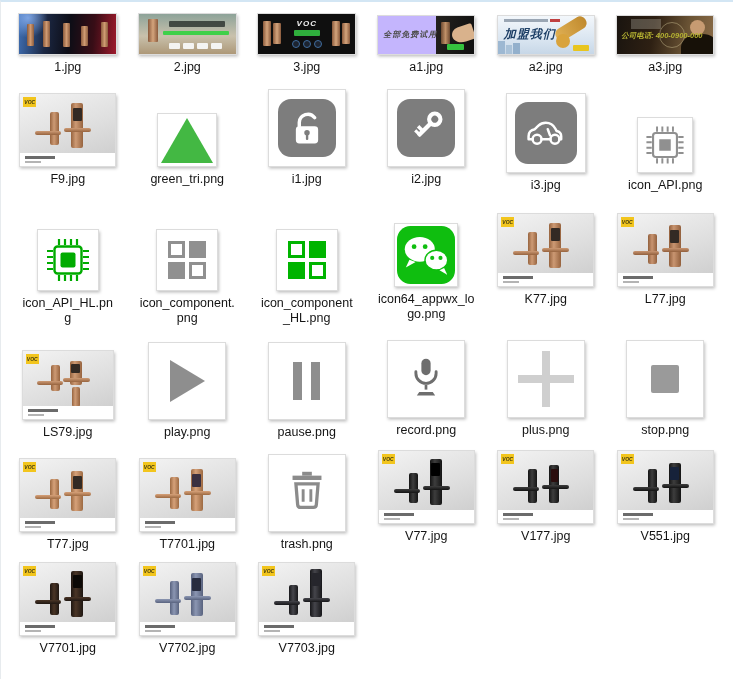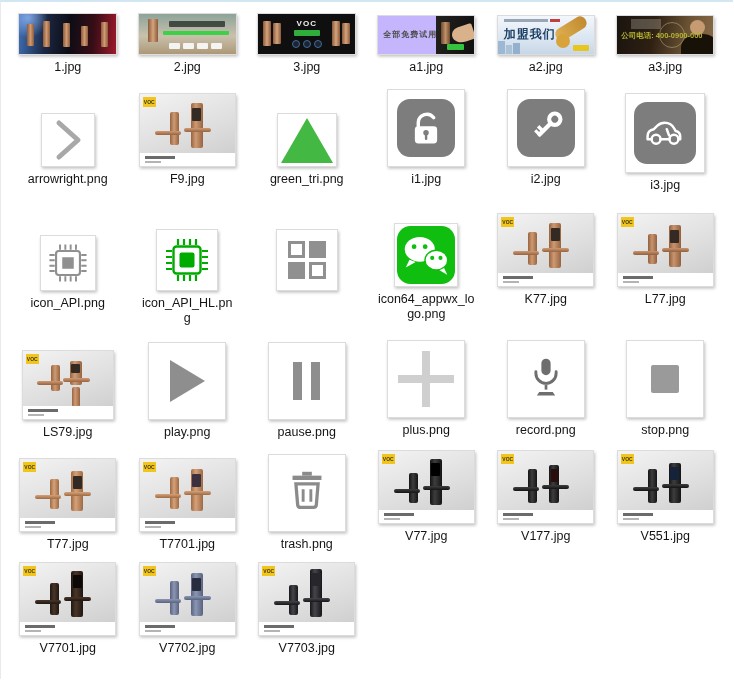--- a/index.html
+++ b/index.html
@@ -7,21 +7,21 @@
   #screen{width:733px;height:679px;border-top:2px solid #d3e6f4;border-left:1px solid #e7ebee;
     box-sizing:border-box;padding:7px 0 0 7px;
     display:grid;grid-template-columns:repeat(6,119.5px);row-gap:12px;align-content:start;}
   .cell{display:flex;flex-direction:column;align-items:center;}
   .tw{display:flex;align-items:flex-end;justify-content:center;}
   .r1 .tw{height:46px}.r2 .tw{height:80px}.r3 .tw{height:86px}
   .r4 .tw{height:82px}.r5 .tw{height:80px}.r6 .tw{height:72px}
   .fname{margin-top:5px;font-size:12.5px;line-height:15px;color:#141414;text-align:center;
     max-width:97px;word-break:break-all;}
   
-  .t{border:1px solid #dcdcdc;box-shadow:1px 1.5px 3px rgba(0,0,0,.25);box-sizing:content-box;background:#fff;}
+  .t{border:1px solid #dcdcdc;box-shadow:1px 1.5px 3px rgba(0,0,0,.25);box-sizing:content-box;background:#fff;font-style:italic;}
   .tile{display:flex;align-items:center;justify-content:center;background:#fff;}
   
   .bnr{width:97px;height:40px;position:relative;overflow:hidden;}
   .bnr *{position:absolute;}
   .b1{background:linear-gradient(95deg,#3f6fb4 0%,#1b2742 28%,#0d0d16 52%,#380d16 76%,#9e1a2c 100%);}
   .b1 .glow{left:-14px;top:-16px;width:46px;height:40px;border-radius:50%;
     background:radial-gradient(circle,rgba(150,190,255,.75),rgba(150,190,255,0) 65%);}
   .cb{width:7px;border-radius:1px;background:linear-gradient(90deg,#8a5a3c,#cf9a72 50%,#8a5a3c);}
   .b2{background:linear-gradient(180deg,#8da399 0%,#c9c1ac 55%,#ad9878 100%);}
   .b2 .lk{left:9px;top:5px;width:10px;height:23px;background:linear-gradient(90deg,#8a5a3c,#d4a47c 50%,#8a5a3c);border-radius:1px;}
@@ -188,30 +188,20 @@
       <span class="scr"></span>
           <span class="body"></span>
           <span class="face"></span>
           <span class="ring"></span>
       <span class="txt">公司电话: 400-0900-000</span>
     </div>
       </div>
     <div class="fname">a3.jpg</div>
   </div>
 
-  <div class="cell r2">
-    <div class="tw">
-        <div class="t tile" style="width:52px;height:52px">
-      <svg class="chev" viewBox="0 0 52 52">
-            <polyline points="17,9 36,26 17,43" fill="none" stroke="#a8a8a8" stroke-width="5" stroke-linecap="round" stroke-linejoin="round"></polyline>
-          </svg>
-    </div>
-      </div>
-    <div class="fname">arrowright.png</div>
-  </div>
 
   <div class="cell r2">
     <div class="tw">
         <div class="t pcard" style="--c1:#cd9a74;--c2:#97643f;--scr:#332a24">
       <span class="plogo">VOC</span>
       <span class="lk1"></span>
           <span class="lk2"></span>
           <span class="scr2"></span>
       <span class="hb1"></span>
           <span class="hb2"></span>
@@ -318,22 +308,36 @@
     <div class="tw">
         <div class="t tile" style="width:60px;height:60px">
       <div class="comp" style="--cc:#909090">
             <i></i>
             <i class="f"></i>
             <i class="f"></i>
             <i></i>
           </div>
     </div>
       </div>
-  </div>
-
+    <div class="fname">icon_component.png</div>
+  </div>
+
+  <div class="cell r3">
+    <div class="tw">
+        <div class="t tile" style="width:60px;height:60px">
+      <div class="comp" style="--cc:#00b400">
+            <i></i>
+            <i class="f"></i>
+            <i class="f"></i>
+            <i></i>
+          </div>
+    </div>
+      </div>
+    <div class="fname">icon_component_HL.png</div>
+  </div>
 
   <div class="cell r4">
     <div class="tw">
         <div class="t tile" style="width:62px;height:62px">
       <svg width="58" height="58" viewBox="0 0 56 56">
         <rect x="0" y="0" width="56" height="56" rx="13" fill="#0fbe0f"></rect>
         <ellipse cx="22" cy="22.5" rx="14.5" ry="12" fill="#fff"></ellipse>
         <polygon points="12,32.5 8.5,40 18,34.8" fill="#fff"></polygon>
         <circle cx="16.5" cy="20" r="2.3" fill="#0fbe0f"></circle>
             <circle cx="27.2" cy="20" r="2.3" fill="#0fbe0f"></circle>
@@ -410,43 +414,43 @@
             <i></i>
           </div>
     </div>
       </div>
     <div class="fname">pause.png</div>
   </div>
 
   <div class="cell r5">
     <div class="tw">
         <div class="t tile" style="width:76px;height:76px">
-      <div class="plus"></div>
-    </div>
-      </div>
-    <div class="fname">plus.png</div>
-  </div>
-
-  <div class="cell r5">
-    <div class="tw">
-        <div class="t tile" style="width:76px;height:76px">
       <svg width="54" height="54" viewBox="0 0 56 56">
         <rect x="23.2" y="7" width="9.6" height="17" rx="4.8" fill="#6e6e6e"></rect>
         <path d="M17.5 20.5 v1.5 a10.5 10.5 0 0 0 21 0 v-1.5" fill="none" stroke="#6e6e6e" stroke-width="3" stroke-linecap="round"></path>
         <rect x="26.6" y="34" width="2.8" height="5" fill="#6e6e6e"></rect>
         <path d="M21 41.5 h14 l2.5 3.5 h-19 z" fill="#6e6e6e"></path>
       </svg>
     </div>
       </div>
     <div class="fname">record.png</div>
   </div>
 
   <div class="cell r5">
     <div class="tw">
         <div class="t tile" style="width:76px;height:76px">
+      <div class="plus"></div>
+    </div>
+      </div>
+    <div class="fname">plus.png</div>
+  </div>
+
+  <div class="cell r5">
+    <div class="tw">
+        <div class="t tile" style="width:76px;height:76px">
       <div class="stopsq"></div>
     </div>
       </div>
     <div class="fname">stop.png</div>
   </div>
 
   <div class="cell r5">
     <div class="tw">
         <div class="t pcard" style="--c1:#d6a179;--c2:#9d6a42;--scr:#332a24">
       <span class="plogo">VOC</span>

